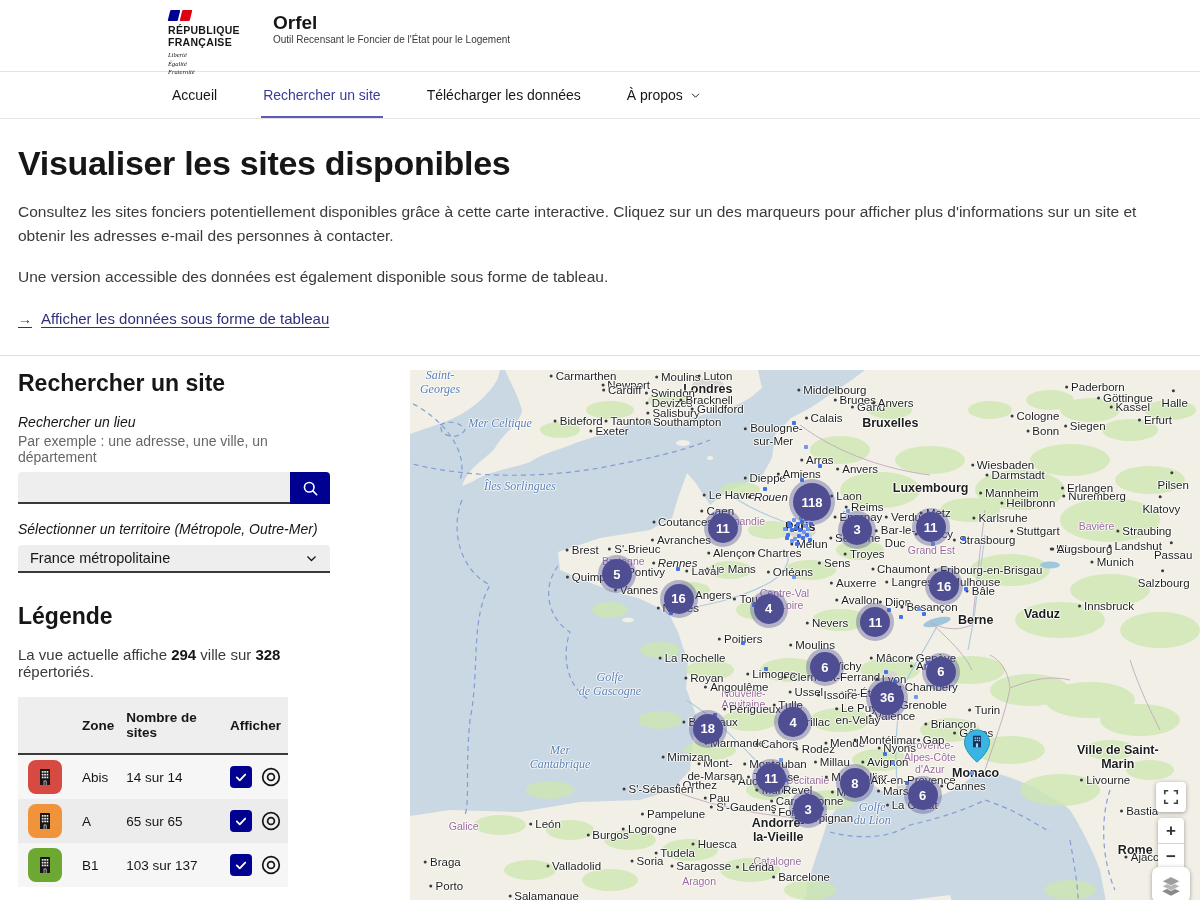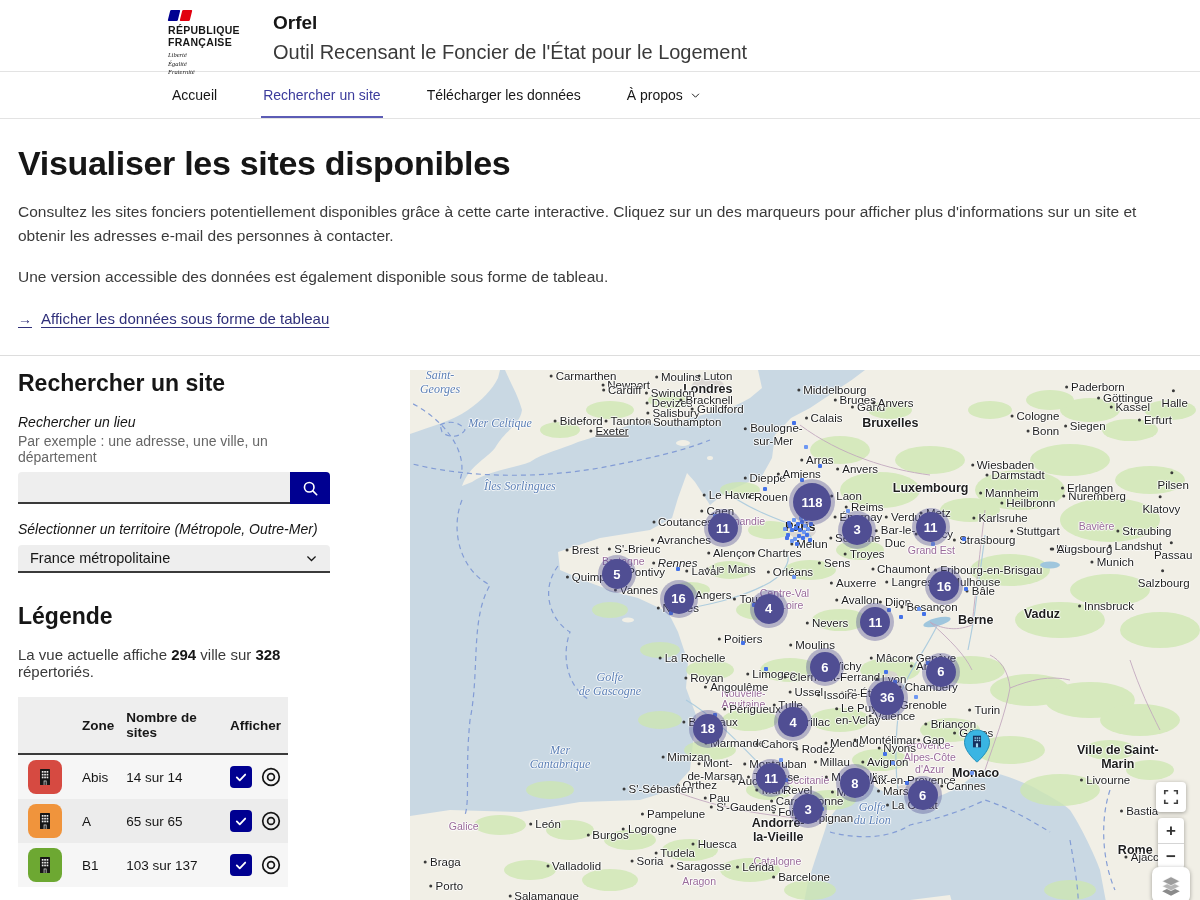--- a/index.html
+++ b/index.html
@@ -7,21 +7,21 @@
 
   
   .hdr { padding:10px 0 8px 168px; border-bottom:1px solid #e3e3e3; height:72px; display:flex; align-items:flex-start; gap:33px; }
   .logo { width:72px; }
   .flagmark { display:flex; gap:2px; height:11px; margin-bottom:3px; margin-left:1px; }
   .flagmark .fb { width:10px; height:11px; background:#000091; transform:skewX(-14deg); border-radius:1px; }
   .flagmark .fr { width:10px; height:11px; background:#e1000f; transform:skewX(-14deg); border-radius:1px; }
   .brandtxt { font-weight:700; font-size:10.5px; letter-spacing:.3px; line-height:1.15; }
   .motto { font-family:"Liberation Serif",serif; font-style:italic; font-size:6.5px; line-height:1.3; margin-top:3px; color:#161616; }
   .appblock .app-name { font-weight:700; font-size:19px; margin-top:2px; }
-  .appblock .app-desc { font-size:20px; color:#3a3a3a; margin-top:7px; }
+  .appblock .app-desc { font-size:10px; color:#3a3a3a; }
 
   
   nav { border-bottom:1px solid #e3e3e3; padding-left:170px; height:47px; display:flex; align-items:stretch; }
   .nav-item { background:none; border:none; font-family:inherit; font-size:14px; color:#161616; padding:0 2px; margin-right:42px; display:flex; align-items:center; gap:7px; cursor:pointer; position:relative; }
   .nav-item.active { color:#3b3b9c; }
   .nav-item.active::after { content:""; position:absolute; left:0; right:0; bottom:0; height:2px; background:#5c5cb5; }
 
   
   .intro { padding:0 18px; }
   h1 { font-size:34px; font-weight:700; margin-top:25px; letter-spacing:-.3px; }
@@ -442,37 +442,37 @@
 d'Azur</span>
         <span class="maplabel k-r" style="left: 86.9%; top: 28.4%;">Bavière</span>
         <span class="maplabel k-r" style="left: 46.5%; top: 89%;">Catalogne</span>
         <span class="maplabel k-r" style="left: 36.6%; top: 92.6%;">Aragon</span>
         <span class="maplabel k-r" style="left: 6.8%; top: 82.6%;">Galice</span>
         <span class="maplabel k-c" style="left: 33.9%; top: 1.3%;">Moulins</span>
         <span class="maplabel k-c" style="left: 38.6%; top: 1%;">Luton</span>
         <span class="maplabel k-c" style="left: 32.9%; top: 4.2%;">Swindon</span>
         <span class="maplabel k-c" style="left: 33.3%; top: 7.8%;">Salisbury</span>
         <span class="maplabel k-c" style="left: 34.7%; top: 9.4%;">Southampton</span>
-        <span class="maplabel k-c" style="left: 25.2%; top: 11%; text-decoration: underline;">Exeter</span>
+        <span class="maplabel k-c" style="left: 25.2%; top: 11%;">Exeter</span>
         <span class="maplabel k-c" style="left: 21.3%; top: 9.2%;">Bideford</span>
         <span class="maplabel k-c" style="left: 27.6%; top: 9.2%;">Taunton</span>
         <span class="maplabel k-c" style="left: 32.8%; top: 6%;">Devizes</span>
         <span class="maplabel k-c" style="left: 38.9%; top: 7.1%;">Guildford</span>
         <span class="maplabel k-c" style="left: 37.5%; top: 5.4%;">Bracknell</span>
         <span class="maplabel k-c" style="left: 27.3%; top: 2.7%;">Newport</span>
         <span class="maplabel k-c" style="left: 26.8%; top: 3.6%;">Cardiff</span>
         <span class="maplabel k-c" style="left: 21.9%; top: 1%;">Carmarthen</span>
         <span class="maplabel k-c" style="left: 48.3%; top: 8.6%; margin-left: 32px;">Calais</span>
         <span class="maplabel k-c" style="left: 46%; top: 11.8%;">Boulogne-
 sur-Mer</span>
         <span class="maplabel k-c" style="left: 44.9%; top: 19.5%;">Dieppe</span>
         <span class="maplabel k-c" style="left: 49.2%; top: 18.8%;">Amiens</span>
         <span class="maplabel k-c" style="left: 51.5%; top: 16.3%;">Arras</span>
         <span class="maplabel k-c" style="left: 40.4%; top: 22.6%;">Le Havre</span>
-        <span class="maplabel k-c" style="left: 45.3%; top: 22.9%;">Rouen</span>
+        <span class="maplabel k-c" style="left: 45.3%; top: 22.9%; font-style: italic;">Rouen</span>
         <span class="maplabel k-c" style="left: 38.9%; top: 25.5%;">Caen</span>
         <span class="maplabel k-c" style="left: 34.5%; top: 27.5%;">Coutances</span>
         <span class="maplabel k-c" style="left: 34.3%; top: 30.7%;">Avranches</span>
         <span class="maplabel k-c" style="left: 40.6%; top: 33%;">Alençon</span>
         <span class="maplabel k-c" style="left: 46.4%; top: 33.1%;">Chartres</span>
         <span class="maplabel k-c" style="left: 40.6%; top: 35.9%;">Le Mans</span>
         <span class="maplabel k-c" style="left: 37%; top: 36.3%;">Laval</span>
         <span class="maplabel k-c" style="left: 33.5%; top: 34.9%; font-style: italic;">Rennes</span>
         <span class="maplabel k-c" style="left: 21.8%; top: 32.6%;">Brest</span>
         <span class="maplabel k-c" style="left: 22.9%; top: 37.4%;">Quimper</span>

